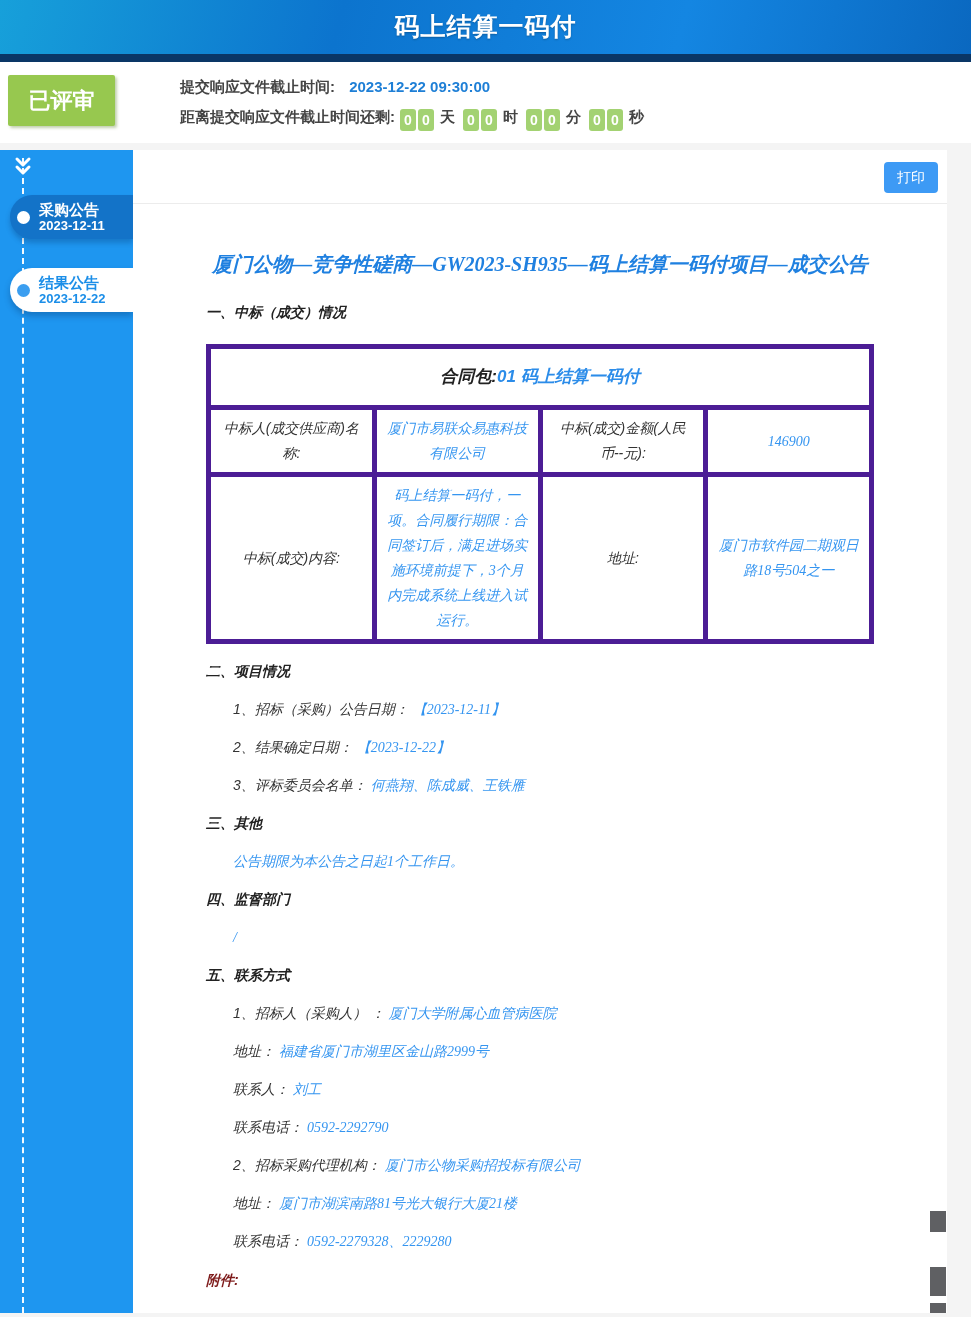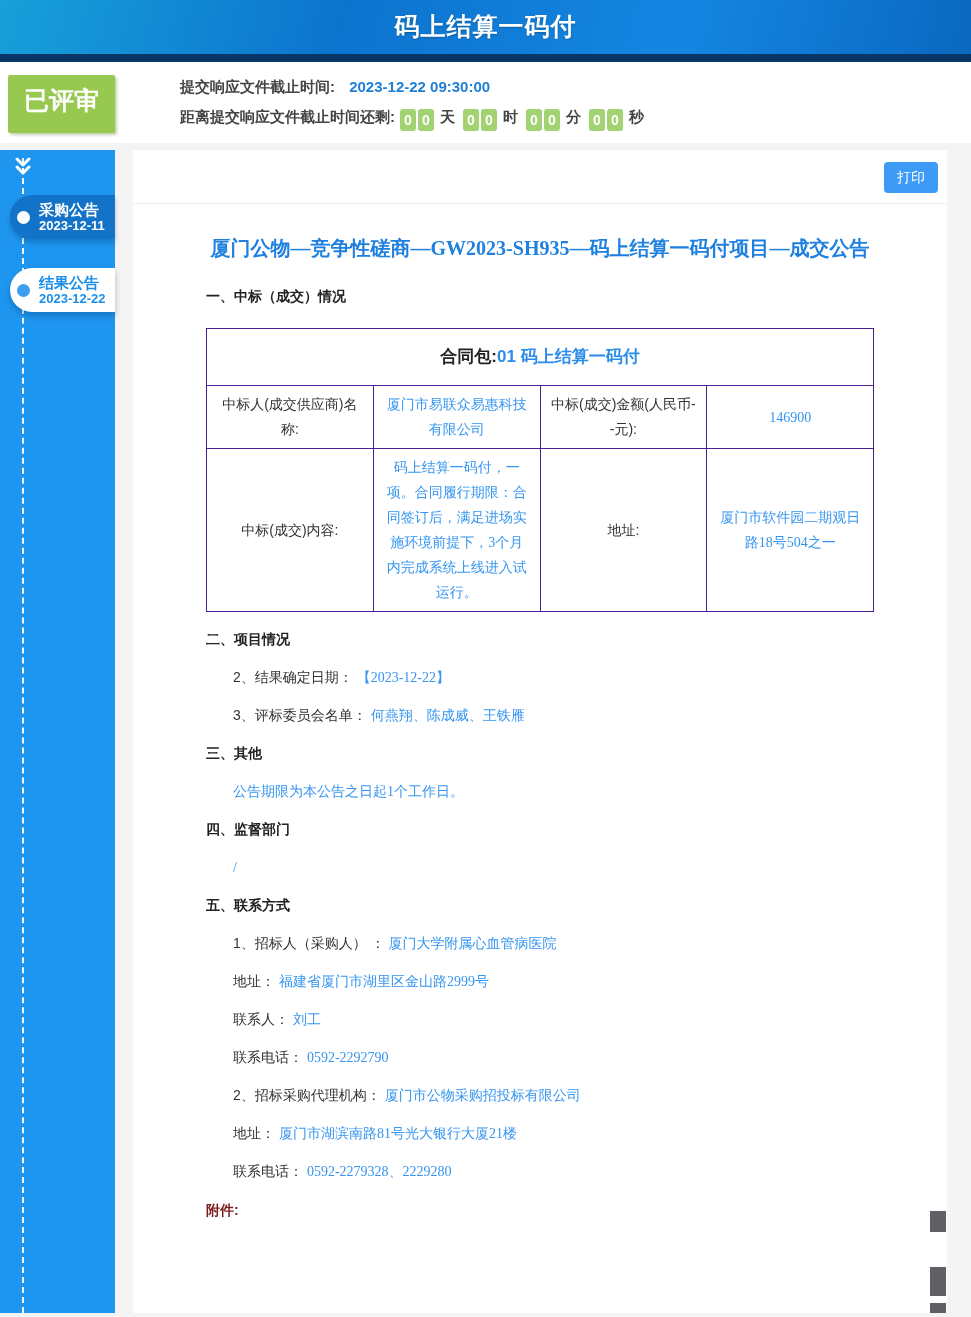--- a/index.html
+++ b/index.html
@@ -21,42 +21,42 @@
     text-align: center; color: #ffffff; font-weight: bold; font-size: 25px;
     line-height: 52px; letter-spacing: 1px;
     text-shadow: 0 1px 2px rgba(0,0,0,.25);
   }
   
   .info-bar {
     position: absolute; top: 62px; left: 0; width: 971px; height: 81px;
     background: #ffffff;
   }
   .status-badge {
-    position: absolute; left: 8px; top: 13px; width: 107px; height: 58px;
-    background: #97c84f; color: #ffffff; font-weight: bold; font-size: 25px;
+    position: absolute; left: 8px; top: 13px; width: 107px; height: 51px;
+    background: #97c84f; color: #ffffff; font-weight: bold; font-size: 22px;
     text-align: center; line-height: 51px; border-radius: 2px;
     box-shadow: 2px 2px 3px rgba(120,150,80,.45);
   }
   .deadline-row {
     position: absolute; left: 180px; white-space: nowrap;
     font-size: 15px; font-weight: bold; color: #444;
   }
   .deadline-row.r1 { top: 16px; }
   .deadline-row.r2 { top: 46px; }
   .deadline-value { color: #1e7fd6; margin-left: 10px; }
   .cd-digit {
     display: inline-block; width: 16px; height: 22px; line-height: 22px;
     background: #a3d272; color: #ffffff; font-weight: bold; font-size: 14px;
     text-align: center; border-radius: 3px; margin: 0 1px; vertical-align: -3px;
   }
   .cd-unit { color: #444; font-weight: bold; margin: 0 7px 0 5px; }
   .cd-group { margin-left: 4px; }
   
   .sidebar {
-    position: absolute; left: 0; top: 150px; width: 115px; bottom: 4px;
+    position: absolute; left: 0; top: 150px; width: 133px; bottom: 4px;
     background: #1e96f0;
   }
   .timeline-line {
     position: absolute; left: 22px; top: 8px; bottom: 0;
     border-left: 2px dashed rgba(255,255,255,.95);
   }
   .dbl-chevron { position: absolute; left: 14px; top: 6px; }
   .timeline-item {
     position: absolute; left: 10px; right: 0; height: 44px;
     border-radius: 22px 0 0 22px; display: flex; align-items: center;
@@ -87,37 +87,37 @@
   .print-btn {
     position: absolute; top: 12px; right: 9px; width: 54px; height: 31px;
     background: #3d9af5; color: #ffffff; font-size: 14px;
     border: none; border-radius: 4px; cursor: pointer;
     font-family: "Liberation Sans", "DejaVu Sans", sans-serif;
   }
   .card-divider {
     position: absolute; top: 53px; left: 0; right: 0; height: 0;
     border-top: 1px solid #ececec;
   }
-  .article { position: absolute; top: 40px; left: 73px; width: 668px; }
+  .article { position: absolute; top: 56px; left: 73px; width: 668px; font-style: italic; }
   .serifnum { font-family: "Liberation Serif", "DejaVu Serif", serif; }
   .article-title {
     margin-top: 42px; text-align: center;
     color: #1f80e0; font-size: 20px; font-weight: bold; line-height: 33px;
   }
   .sec-h { margin-top: 19px; font-size: 14px; font-weight: bold; color: #222; line-height: 19px; }
   .item  { margin-top: 19px; font-size: 14px; color: #333; line-height: 19px; padding-left: 27px; }
   .lnk { color: #3595f0; cursor: pointer; }
   .item .lbl { color: #333; }
   
   .award-table {
     width: 668px; margin-top: 22px; border-collapse: collapse; table-layout: fixed;
     font-size: 14px;
   }
   .award-table td {
-    border: 1px solid #4c1d95; text-align: center; vertical-align: middle;
+    border: 5px solid #4c1d95; text-align: center; vertical-align: middle;
     padding: 6px 10px; line-height: 25px; word-break: break-word;
   }
   .award-table .cap-row td { padding: 15px 10px; }
   .cap-label { font-size: 17px; font-weight: bold; color: #222; }
   .cap-value { font-size: 17px; font-weight: bold; color: #2b8ce9; }
   .attach { margin-top: 21px; font-weight: bold; color: #7f1d1d; font-size: 14px; }
   
   .float-block { position: absolute; background: #5f6063; cursor: pointer; }
   .fb1 { left: 930px; top: 1211px; width: 16px; height: 21px; }
   .fb2 { left: 930px; top: 1267px; width: 16px; height: 29px; }
@@ -193,20 +193,23 @@
         <td>中标(成交)内容:</td>
         <td class="lnk serifnum">码上结算一码付，一项。合同履行期限：合同签订后，满足进场实施环境前提下，3个月内完成系统上线进入试运行。</td>
         <td>地址:</td>
         <td class="lnk serifnum">厦门市软件园二期观日路18号504之一</td>
       </tr>
     </tbody>
       </table>
 
     <h2 class="sec-h" style="margin-top:18px;">二、项目情况</h2>
     <p class="item">
+      <span class="lbl">1、招标（采购）公告日期： </span><span class="lnk serifnum">【2023-12-11】</span>
+    </p>
+    <p class="item">
       <span class="lbl">2、结果确定日期： </span><span class="lnk serifnum">【2023-12-22】</span>
     </p>
     <p class="item">
       <span class="lbl">3、评标委员会名单： </span><span class="lnk">何燕翔、陈成威、王铁雁</span>
     </p>
 
     <h2 class="sec-h">三、其他</h2>
     <p class="item lnk serifnum">公告期限为本公告之日起1个工作日。</p>
 
     <h2 class="sec-h">四、监督部门</h2>

